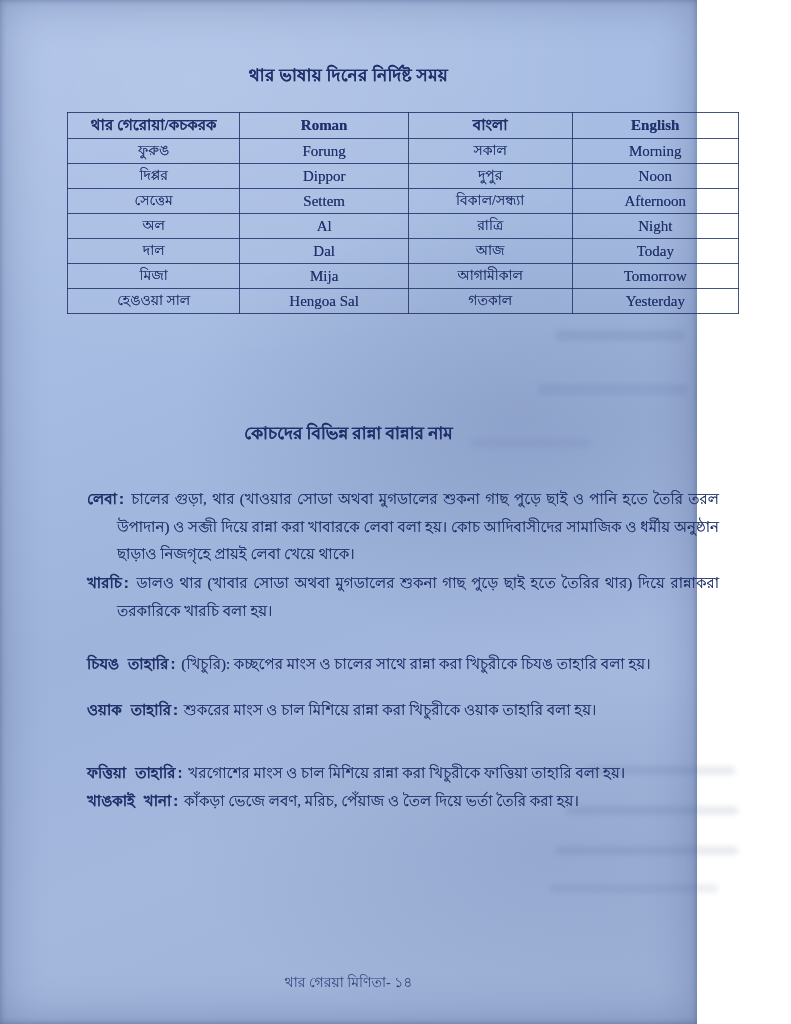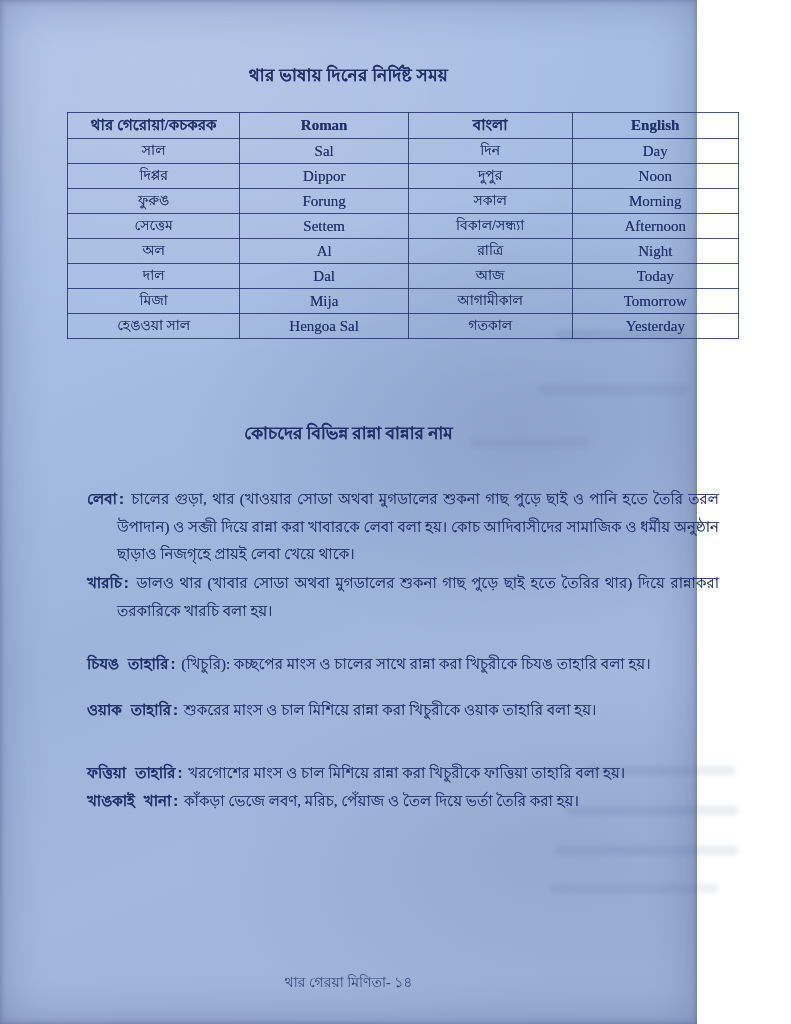--- a/index.html
+++ b/index.html
@@ -97,36 +97,30 @@
     <thead>
       <tr>
         <th>থার গেরোয়া/কচকরক</th>
         <th>Roman</th>
         <th>বাংলা</th>
         <th>English</th>
       </tr>
     </thead>
     <tbody>
       <tr>
-        <td>সাল</td>
-        <td class="roman">Sal</td>
-        <td>দিন</td>
-        <td class="english">Day</td>
+        <td>ফুরুঙ</td>
+        <td class="roman">Forung</td>
+        <td>সকাল</td>
+        <td class="english">Morning</td>
       </tr>
       <tr>
         <td>দিপ্পর</td>
         <td class="roman">Dippor</td>
         <td>দুপুর</td>
         <td class="english">Noon</td>
-      </tr>
-      <tr>
-        <td>ফুরুঙ</td>
-        <td class="roman">Forung</td>
-        <td>সকাল</td>
-        <td class="english">Morning</td>
       </tr>
       <tr>
         <td>সেত্তেম</td>
         <td class="roman">Settem</td>
         <td>বিকাল/সন্ধ্যা</td>
         <td class="english">Afternoon</td>
       </tr>
       <tr>
         <td>অল</td>
         <td class="roman">Al</td>

